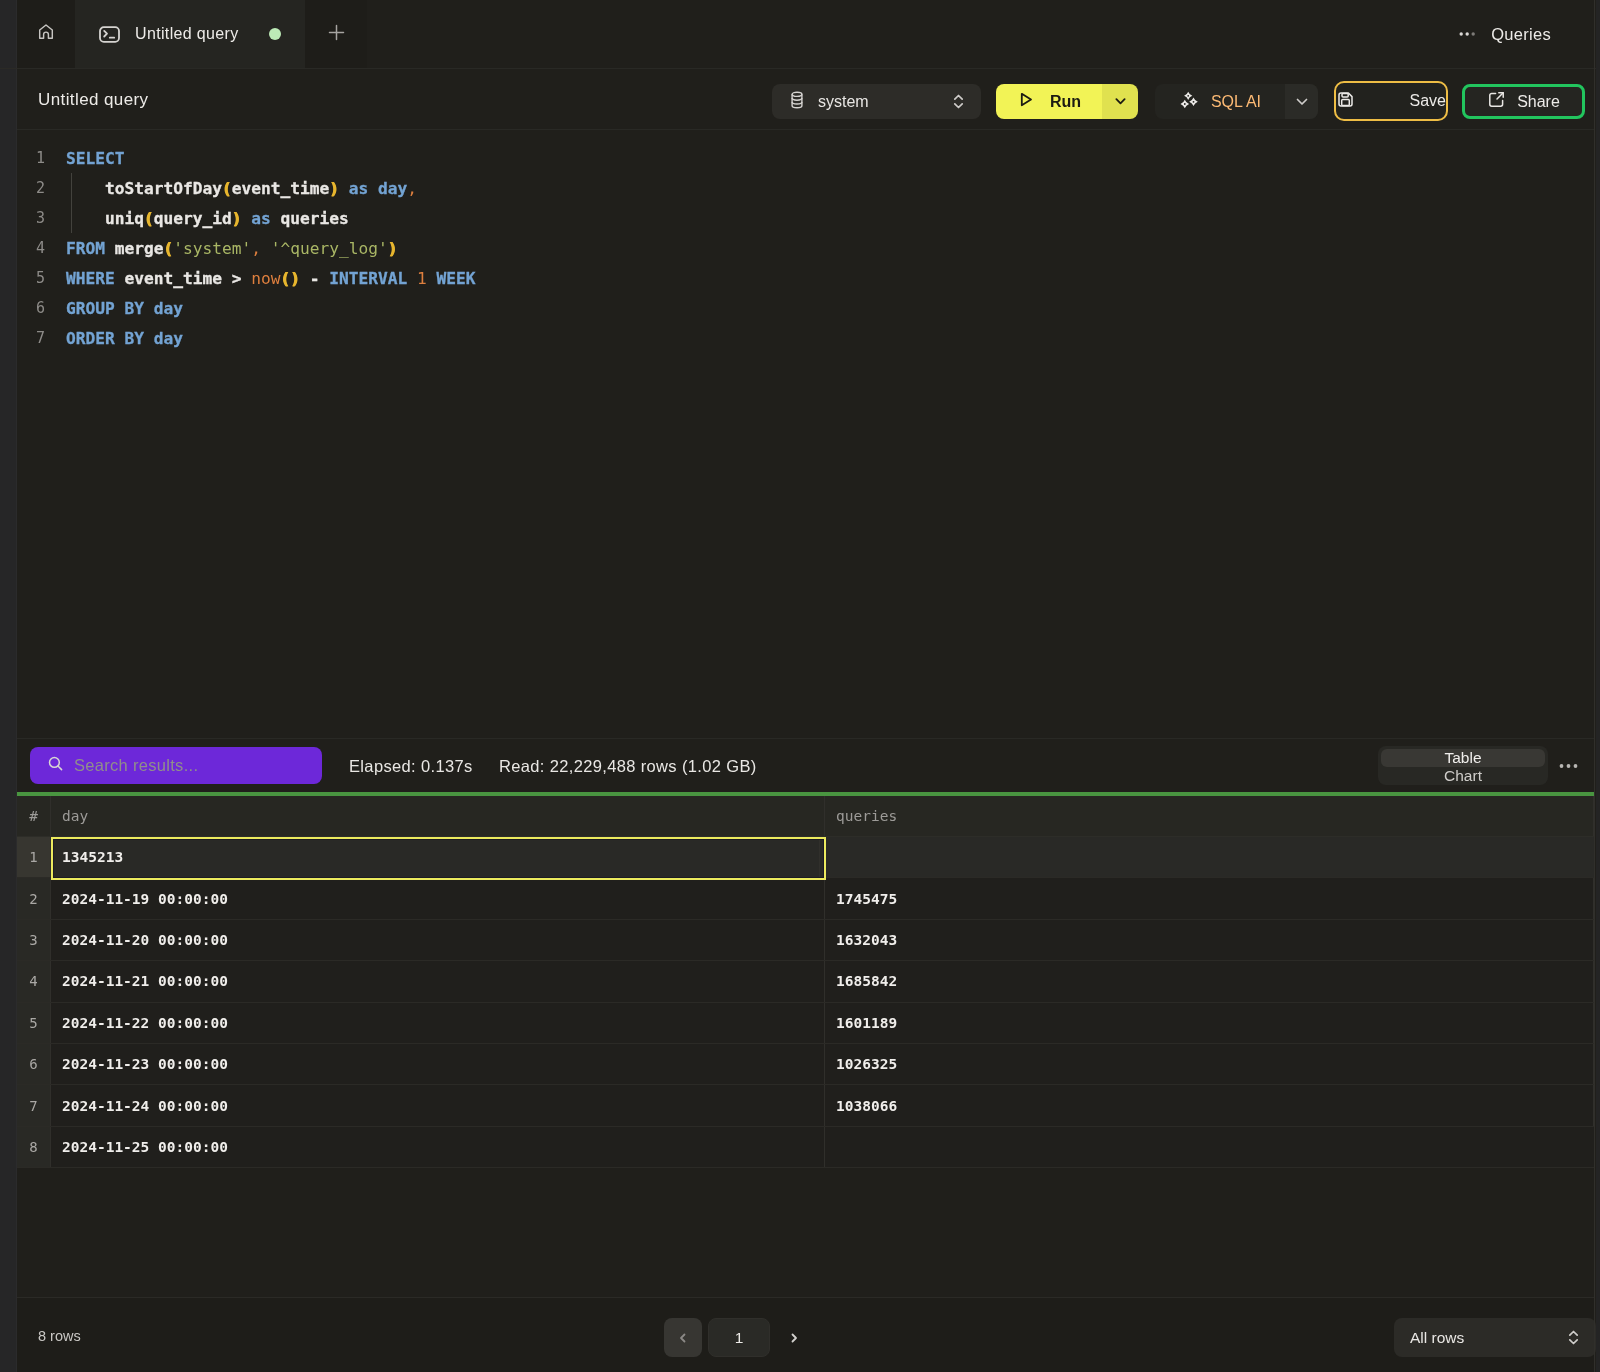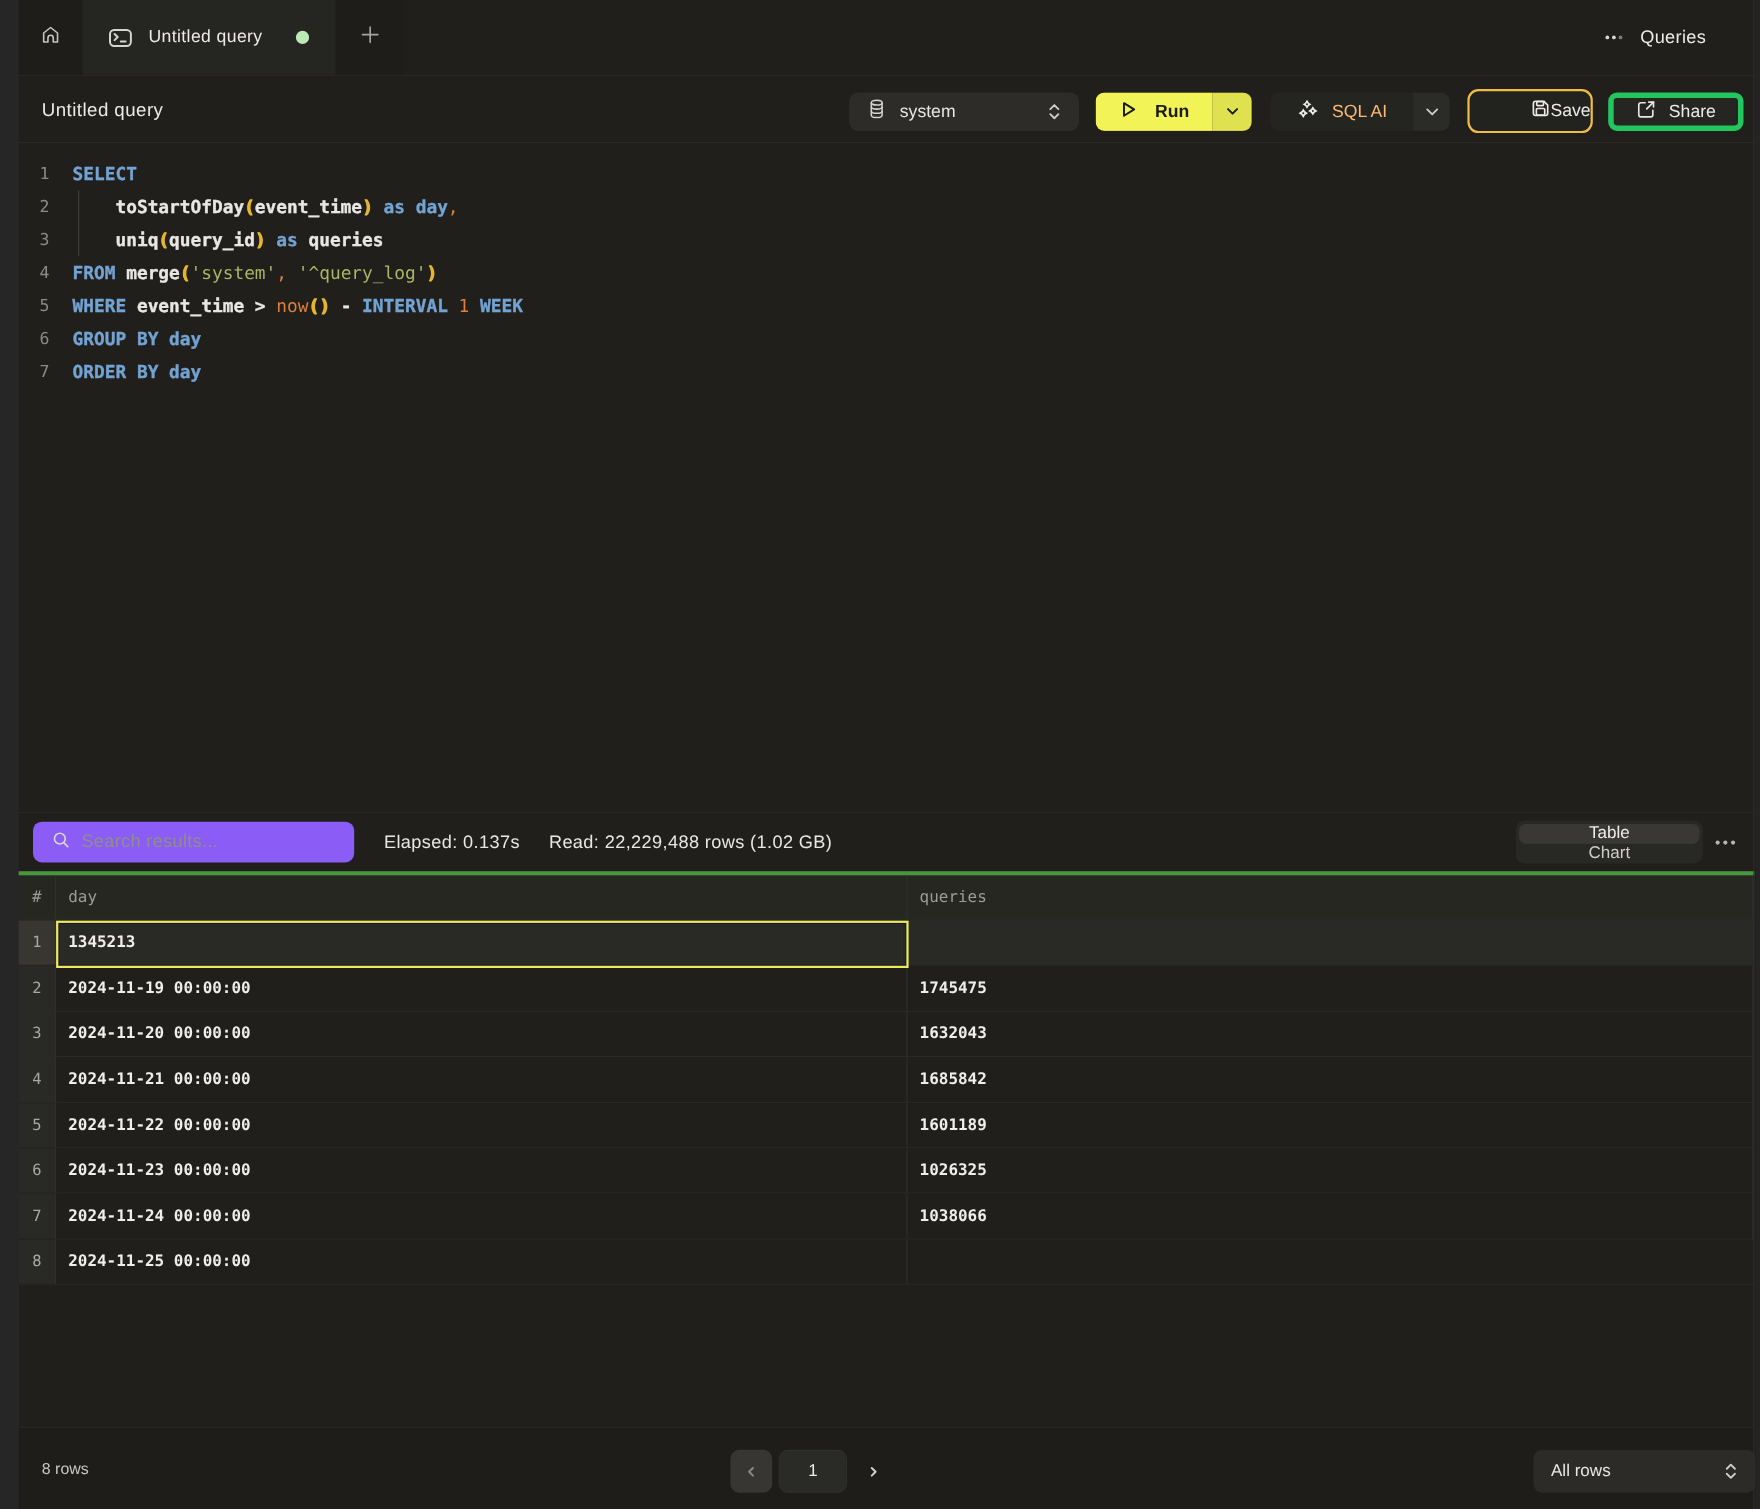--- a/index.html
+++ b/index.html
@@ -33,42 +33,42 @@
   .system-select .label { color:#e9e7e4; font-size:16px; margin-left:14px; }
   .system-select .sort-icon { margin-left:auto; display:flex; }
   .run-btn { left:979px; top:14px; width:142px; height:35px; border-radius:8px; overflow:hidden; padding:0; }
   .run-main { width:106px; height:35px; background:#f2f356; display:flex; align-items:center; justify-content:center; gap:16px; }
   .run-label { color:#1c1b12; font-size:16px; font-weight:600; }
   .run-caret { width:36px; height:35px; background:#e0e14f; display:flex; align-items:center; justify-content:center; }
   .sqlai-btn { left:1138px; top:14px; width:163px; height:35px; border-radius:8px; overflow:hidden; padding:0; background:#242420; }
   .sqlai-main { width:130px; height:35px; display:flex; align-items:center; justify-content:center; gap:12px; }
   .sqlai-label { color:#fdba74; font-size:16px; }
   .sqlai-caret { width:33px; height:35px; background:#2b2b27; display:flex; align-items:center; justify-content:center; }
-  .save-btn { left:1317px; top:11px; width:114px; height:40px; border:2px solid #eebd45; border-radius:10px; background:#22221e; justify-content:flex-end; }
+  .save-btn { left:1317px; top:11px; width:114px; height:40px; border:2px solid #eebd45; border-radius:10px; background:#22221e; justify-content:space-between; }
   .save-label { color:#edebe8; font-size:16px; }
-  .share-btn { left:1445px; top:14px; width:123px; height:35px; background:#252521; border:5px solid #22c55e; justify-content:center; gap:11px; }
+  .share-btn { left:1445px; top:14px; width:123px; height:35px; background:#252521; border:3px solid #22c55e; justify-content:center; gap:11px; }
   .share-label { color:#edebe8; font-size:16px; }
 
   
   .editor { position:absolute; left:0; top:131px; width:1578px; height:607px; background:#201f1b; padding-top:12px; }
   .code-line { display:flex; height:30px; align-items:center; font-family:"DejaVu Sans Mono", monospace; font-size:16.2px; }
   .ln { width:28px; text-align:right; color:#8d8b88; font-size:15px; flex:none; }
   .code { margin-left:21px; white-space:pre; }
   .tk-kw { color:#73a3d3; font-weight:bold; -webkit-text-stroke:0.3px currentColor; }
   .tk-id { color:#e9e7e4; font-weight:bold; -webkit-text-stroke:0.3px currentColor; }
   .tk-paren { color:#e6b52e; font-weight:bold; text-shadow:0.6px 0 0 currentColor, -0.4px 0 0 currentColor; }
   .tk-str { color:#a9b665; }
   .tk-num { color:#de7f3e; }
   .tk-op { color:#de7f3e; }
   .tk-plain { color:#d5d3d0; }
   .indent-guide { position:absolute; left:54px; top:42px; width:1px; height:60px; background:#43423d; }
 
   
   .rtoolbar { position:absolute; left:0; top:738px; width:1578px; height:54px; background:#201f1b; border-top:1px solid #292925; }
-  .search-box { position:absolute; left:13px; top:8px; width:292px; height:37px; background:#8b5cf6; border-radius:8px; display:flex; align-items:center; padding-left:18px; }
+  .search-box { position:absolute; left:13px; top:8px; width:292px; height:37px; background:#6d28d9; border-radius:8px; display:flex; align-items:center; padding-left:18px; }
   .search-box input { background:transparent; border:none; outline:none; color:#e9e7e4; font-size:16.5px; letter-spacing:.3px; margin-left:11px; width:220px; font-family:"Liberation Sans", sans-serif; }
   .search-box input::placeholder { color:#908e8b; }
   .stat-elapsed { position:absolute; left:332px; top:0; height:54px; display:flex; align-items:center; color:#e9e7e4; font-size:16.5px; letter-spacing:.35px; }
   .stat-read { position:absolute; left:482px; top:0; height:54px; display:flex; align-items:center; color:#e9e7e4; font-size:16.5px; letter-spacing:.35px; }
   .view-toggle { position:absolute; left:1361px; top:7px; width:170px; height:39px; background:#282824; border-radius:8px; display:flex; padding:3px;flex-direction:column; }
   .seg { flex:1; display:flex; align-items:center; justify-content:center; font-size:15.5px; color:#cfcdca; border-radius:6px; cursor:pointer; }
   .seg.active { background:#393834; color:#f0eeec; }
   .rt-ellipsis { position:absolute; left:1542px; top:0; height:54px; display:flex; align-items:center; cursor:pointer; }
 
   

